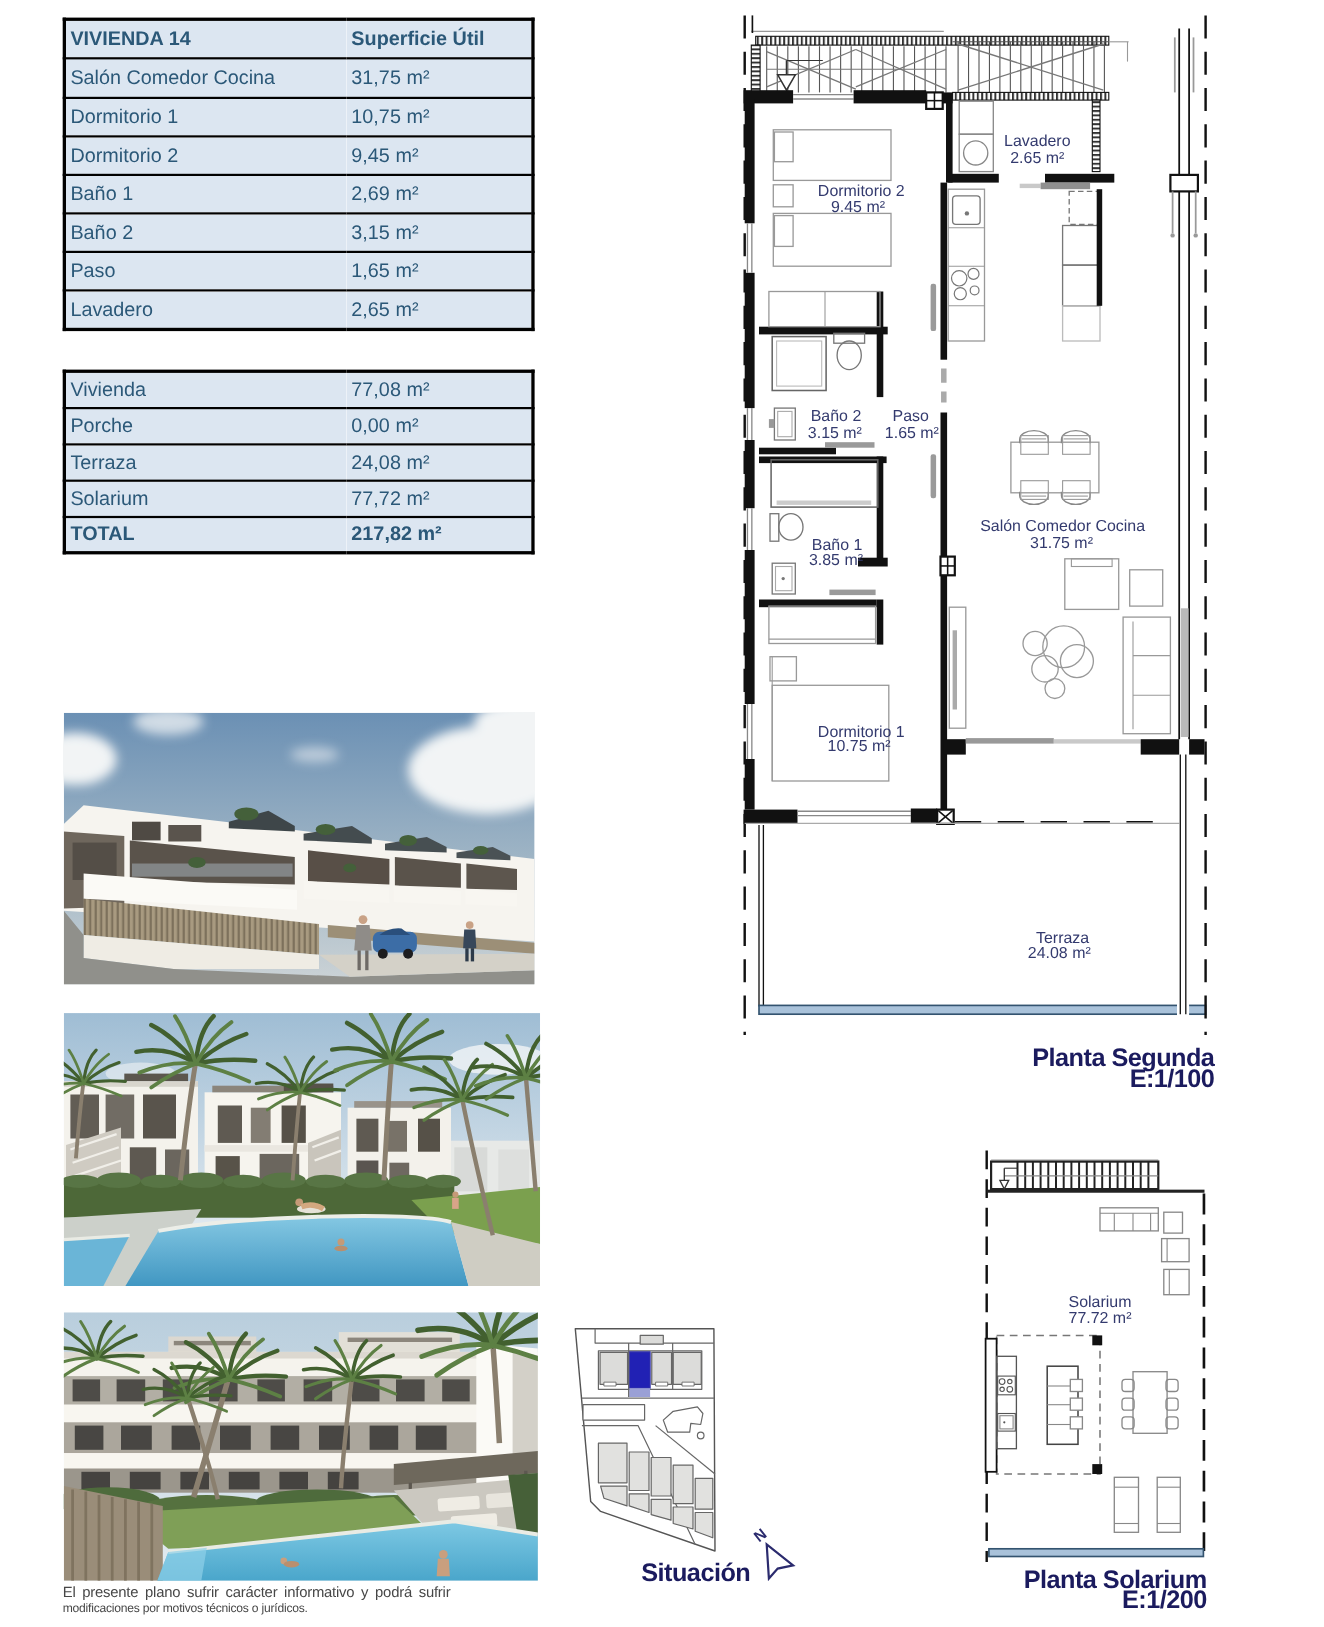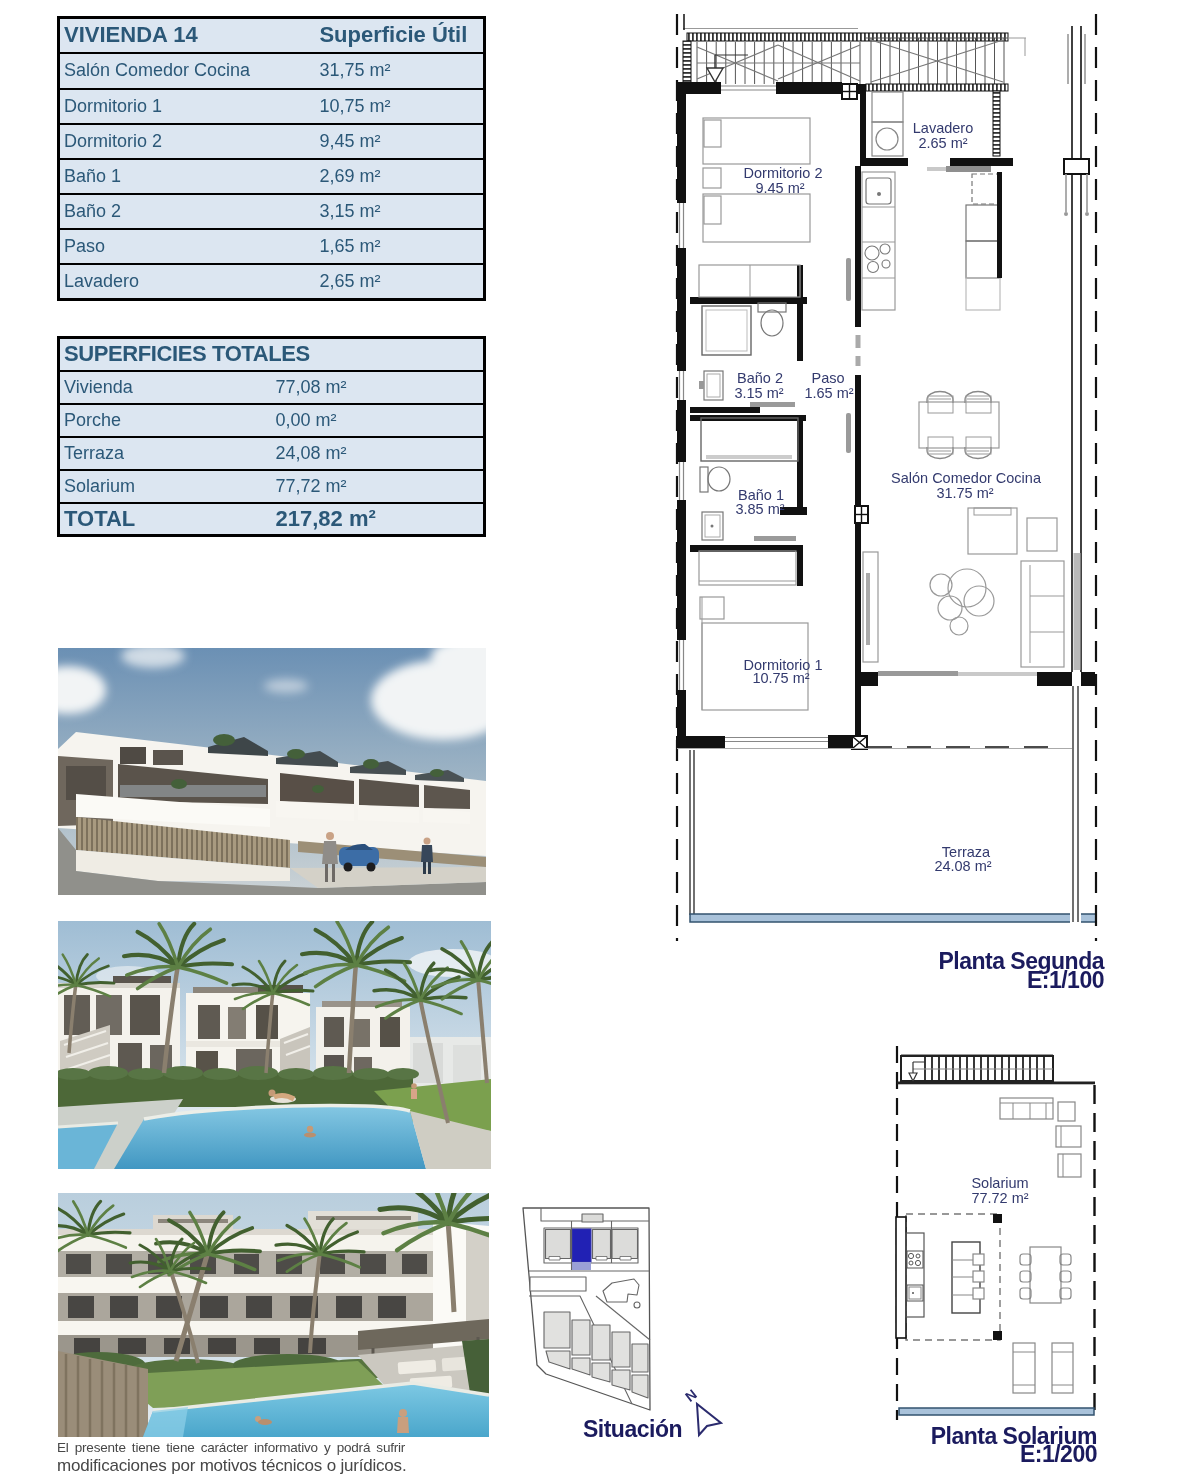--- a/index.html
+++ b/index.html
@@ -6,21 +6,21 @@
   #page{position:relative;width:1204px;height:1479px;background:#fff;overflow:hidden;
         font-family:"Liberation Sans",sans-serif;}
   .abs{position:absolute;}
   table.spec{border-collapse:collapse;table-layout:fixed;width:429px;
              border:3px solid #000;
              font-family:"Liberation Sans",sans-serif;color:#2b5878;}
   table.spec td{background:#dce6f1;border-top:2px solid #000;border-bottom:2px solid #000;
                 border-left:0;border-right:0;font-size:18px;
                 padding:0 4px;white-space:nowrap;overflow:hidden;}
   table.spec td.v{}
-  table.spec .hd{font-weight:bold;font-size:22px;}
+  table.spec .hd{font-weight:bold;font-size:18px;}
   .cap{position:absolute;color:#1b1b5e;font-weight:bold;font-size:23px;letter-spacing:-0.5px;line-height:19px;text-align:right;}
 </style>
 </head>
 <body>
 <div id="page">
 
 <div class="abs" style="left:57px;top:16px;">
 <table class="spec">
   <tbody>
           <tr style="height:35px;">
@@ -55,23 +55,20 @@
             <td>Lavadero</td>
             <td class="v">2,65 m²</td>
           </tr>
 </tbody>
       </table>
 </div>
 
 <div class="abs" style="left:57px;top:336px;">
 <table class="spec">
   <tbody>
-          <tr style="height:33px;">
-            <td class="hd" colspan="2" style="letter-spacing:-0.4px;">SUPERFICIES TOTALES</td>
-          </tr>
   <tr style="height:33px;">
             <td style="width:245px;">Vivienda</td>
             <td class="v" style="width:158px;">77,08 m²</td>
           </tr>
   <tr style="height:33px;">
             <td>Porche</td>
             <td class="v">0,00 m²</td>
           </tr>
   <tr style="height:33px;">
             <td>Terraza</td>
@@ -442,22 +439,22 @@
 <path d="M390,28 C392,54 394,84 396,119" stroke-width="5"></path>
 </g>
 
 <use href="#palmC" transform="translate(150,61) scale(1.3)"></use>
 <use href="#palmC" transform="translate(112,78) scale(1.0)"></use>
 <use href="#palmC" transform="translate(262,61) scale(1.1)"></use>
 <use href="#palmC" transform="translate(390,30) scale(1.7)"></use>
 <use href="#palmC" transform="translate(30,42) scale(1.05)"></use>
 </svg>
 
-<div class="abs" style="left:57px;top:1440px;color:#474747;font-size:13.5px;letter-spacing:-0.2px;word-spacing:2.6px;white-space:nowrap;">El presente tiene tiene carácter informativo y podrá sufrir</div>
-<div class="abs" style="left:57px;top:1456px;color:#474747;font-size:17px;letter-spacing:-0.2px;white-space:nowrap;">modificaciones por motivos técnicos o jurídicos.</div>
+<div class="abs" style="left:57px;top:1440px;color:#474747;font-size:13.5px;letter-spacing:-0.2px;word-spacing:2.6px;white-space:nowrap;">El presente plano sufrir carácter informativo y podrá sufrir</div>
+<div class="abs" style="left:57px;top:1456px;color:#474747;font-size:11px;letter-spacing:-0.2px;white-space:nowrap;">modificaciones por motivos técnicos o jurídicos.</div>
 
 <svg class="abs" style="left:660px;top:0px;" width="544" height="1000" viewBox="660 0 544 1000" xmlns="http://www.w3.org/2000/svg">
 <defs>
 <pattern id="hz" width="4" height="8" patternUnits="userSpaceOnUse">
   <rect width="4" height="8" fill="#fff"></rect>
           <rect x="0" width="1.8" height="8" fill="#333"></rect>
 </pattern>
 <pattern id="hv" width="8" height="4" patternUnits="userSpaceOnUse">
   <rect width="8" height="4" fill="#fff"></rect>
           <rect y="0" width="8" height="1.8" fill="#333"></rect>

